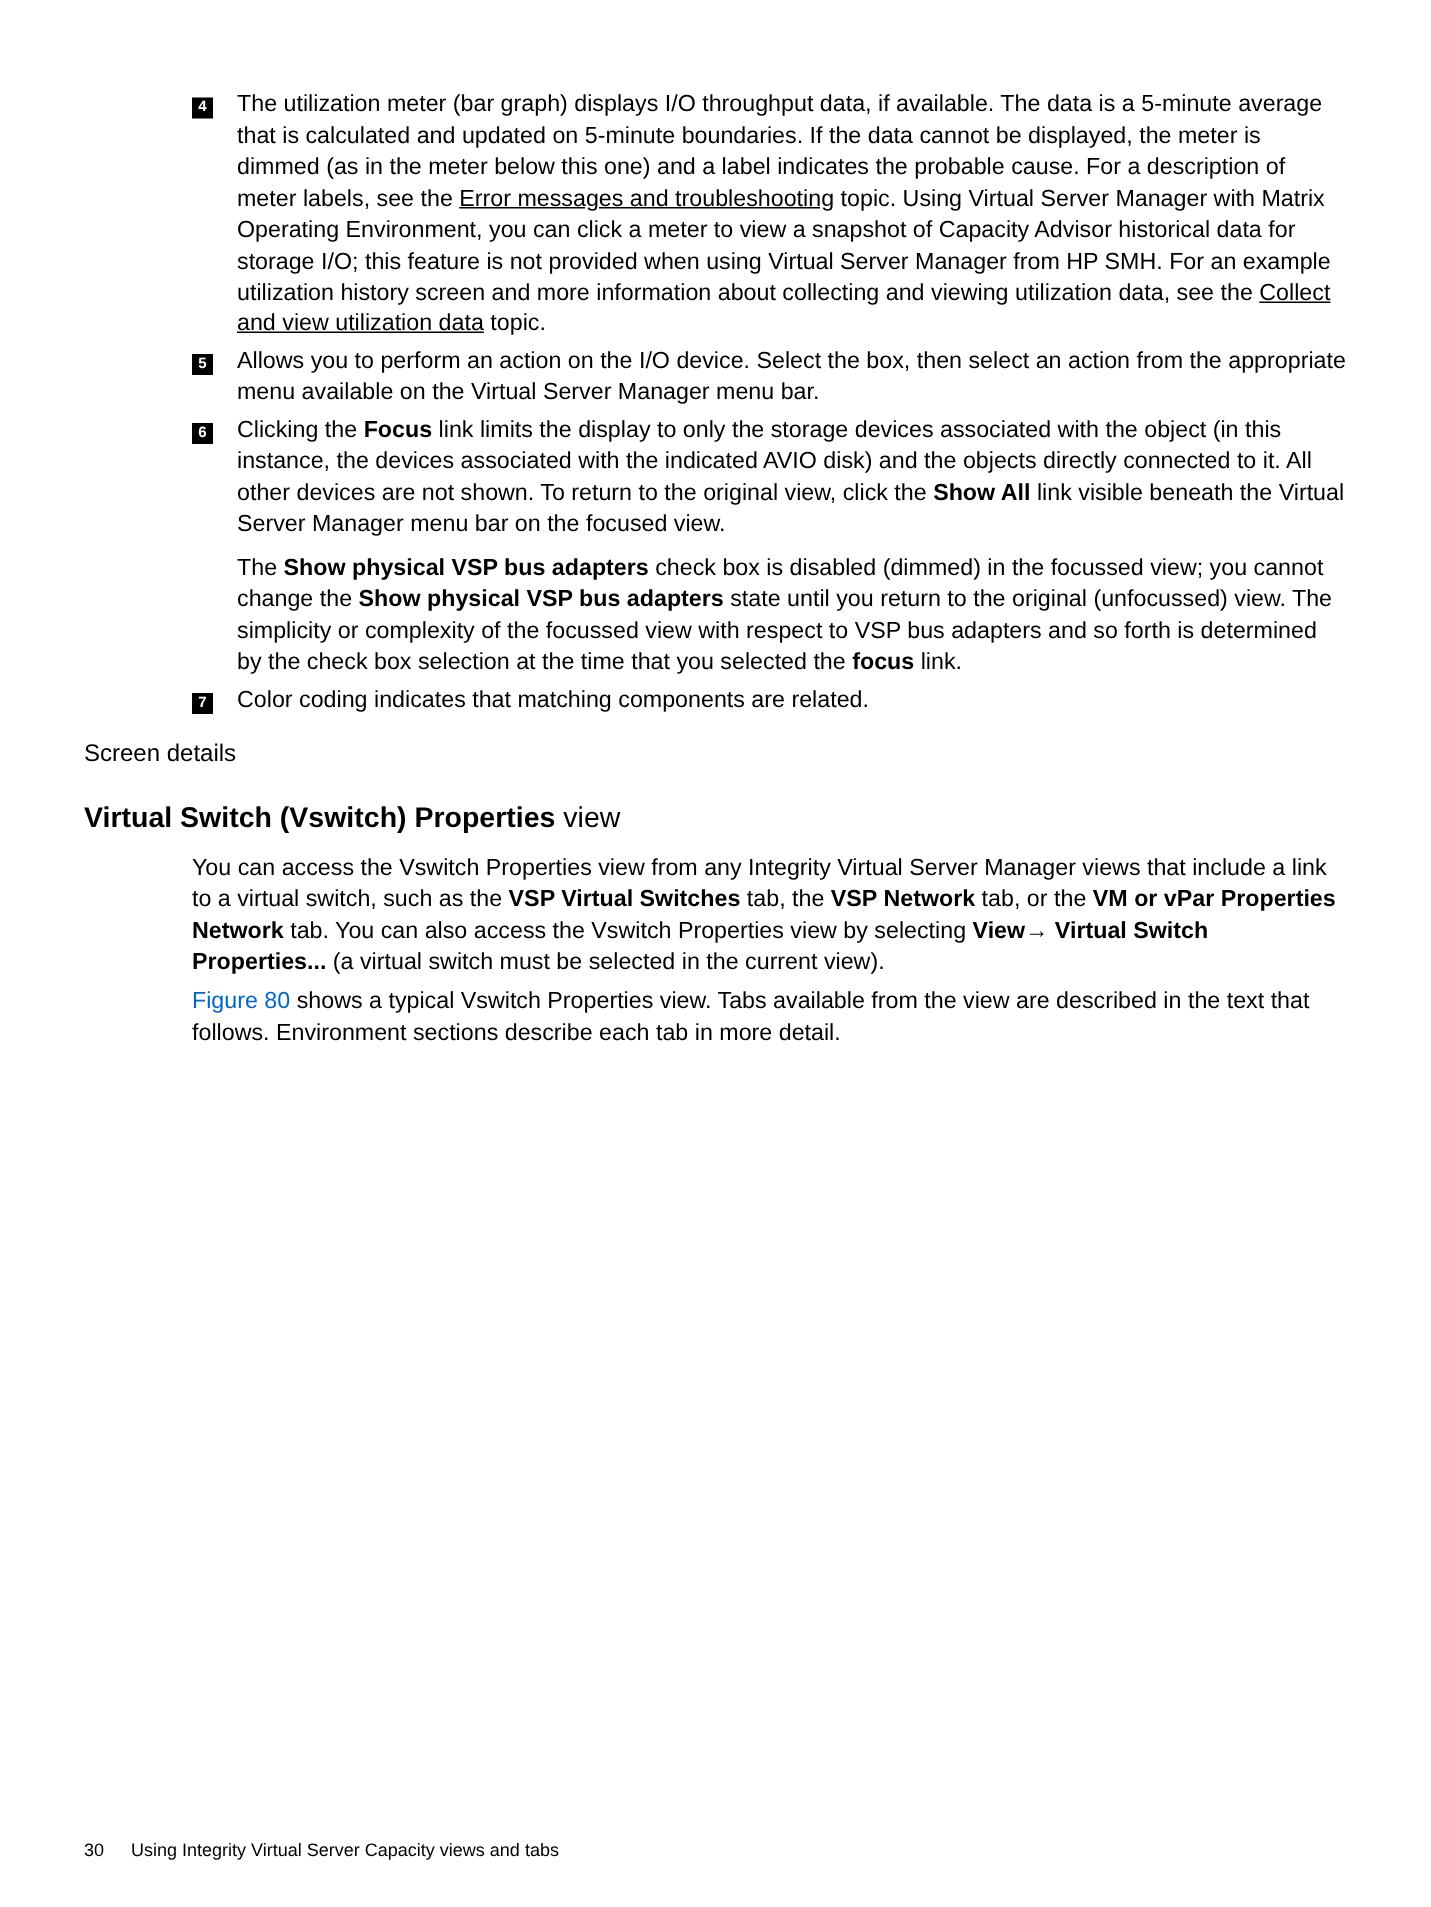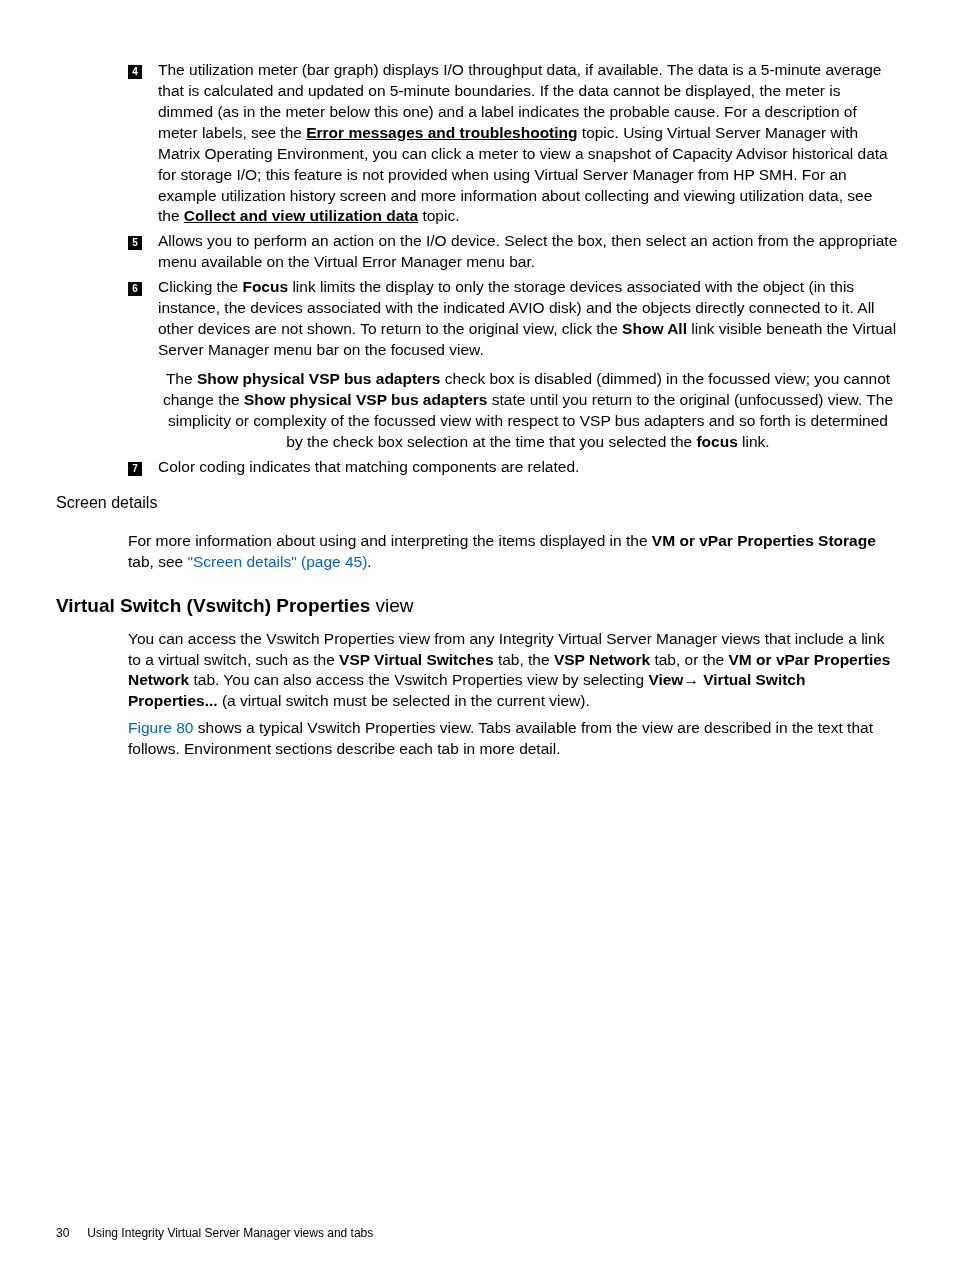--- a/index.html
+++ b/index.html
@@ -39,25 +39,23 @@
     font-weight: bold;
     text-align: center;
     line-height: 14px;
     margin-top: 3px;
   }
   .item-body {
     flex: 1;
   }
   .para-indent {
     margin-top: 8px;
-    text-align: center;
   }
   .underline {
     text-decoration: underline;
-    font-weight: bold;
   }
   .bold {
     font-weight: bold;
     margin-top: 36px;
   }
   .subhead {
     font-size: 16px;
     margin-top: 14px;
     margin-bottom: 18px;
   }
@@ -95,21 +93,21 @@
     <div class="list-item">
       <div class="marker"><span class="marker-box">4</span></div>
       <div class="item-body">
         <span>The utilization meter (bar graph) displays I/O throughput data, if available. The data is a 5-minute average that is calculated and updated on 5-minute boundaries. If the data cannot be displayed, the meter is dimmed (as in the meter below this one) and a label indicates the probable cause. For a description of meter labels, see the </span><span class="underline">Error messages and troubleshooting</span><span> topic. Using Virtual Server Manager with Matrix Operating Environment, you can click a meter to view a snapshot of Capacity Advisor historical data for storage I/O; this feature is not provided when using Virtual Server Manager from HP SMH. For an example utilization history screen and more information about collecting and viewing utilization data, see the </span><span class="underline">Collect and view utilization data</span><span> topic.</span>
       </div>
     </div>
 
     <div class="list-item">
       <div class="marker"><span class="marker-box">5</span></div>
       <div class="item-body">
-        <span>Allows you to perform an action on the I/O device. Select the box, then select an action from the appropriate menu available on the Virtual Error Manager menu bar.</span>
+        <span>Allows you to perform an action on the I/O device. Select the box, then select an action from the appropriate menu available on the Virtual Server Manager menu bar.</span>
       </div>
     </div>
 
     <div class="list-item">
       <div class="marker"><span class="marker-box">6</span></div>
       <div class="item-body">
         <div>
           <span>Clicking the </span><span class="bold">Focus</span><span> link limits the display to only the storage devices associated with the object (in this instance, the devices associated with the indicated AVIO disk) and the objects directly connected to it. All other devices are not shown. To return to the original view, click the </span><span class="bold">Show All</span><span> link visible beneath the Virtual Server Manager menu bar on the focused view.</span>
         </div>
         <div class="para-indent">
@@ -121,34 +119,31 @@
     <div class="list-item">
       <div class="marker"><span class="marker-box">7</span></div>
       <div class="item-body">
         <span>Color coding indicates that matching components are related.</span>
       </div>
     </div>
 
   </div>
 
   <div class="subhead">Screen details</div>
-  <div class="body-indent">
-    <span>For more information about using and interpreting the items displayed in the </span><span class="bold">VM or vPar Properties Storage</span><span> tab, see </span><span class="link">"Screen details" (page 45)</span><span>.</span>
-  </div>
 
   <h2 class="section">
     <span class="b">Virtual Switch (Vswitch) Properties</span><span> view</span>
   </h2>
 
   <div class="body-indent">
     <div>
       <span>You can access the Vswitch Properties view from any Integrity Virtual Server Manager views that include a link to a virtual switch, such as the </span><span class="bold">VSP Virtual Switches</span><span> tab, the </span><span class="bold">VSP Network</span><span> tab, or the </span><span class="bold">VM or vPar Properties Network</span><span> tab. You can also access the Vswitch Properties view by selecting </span><span class="bold">View</span><span>→ </span><span class="bold">Virtual Switch Properties...</span><span> (a virtual switch must be selected in the current view).</span>
     </div>
     <div style="margin-top:6px">
       <span class="link">Figure 80</span><span> shows a typical Vswitch Properties view. Tabs available from the view are described in the text that follows. Environment sections describe each tab in more detail.</span>
     </div>
   </div>
 
 </div>
 
 <div class="footer">
-  <span class="footer-pn">30</span><span>Using Integrity Virtual Server Manager views and tabs</span>
+  <span class="footer-pn">30</span><span>Using Integrity Virtual Server Capacity views and tabs</span>
 </div>
 
 </body></html>

